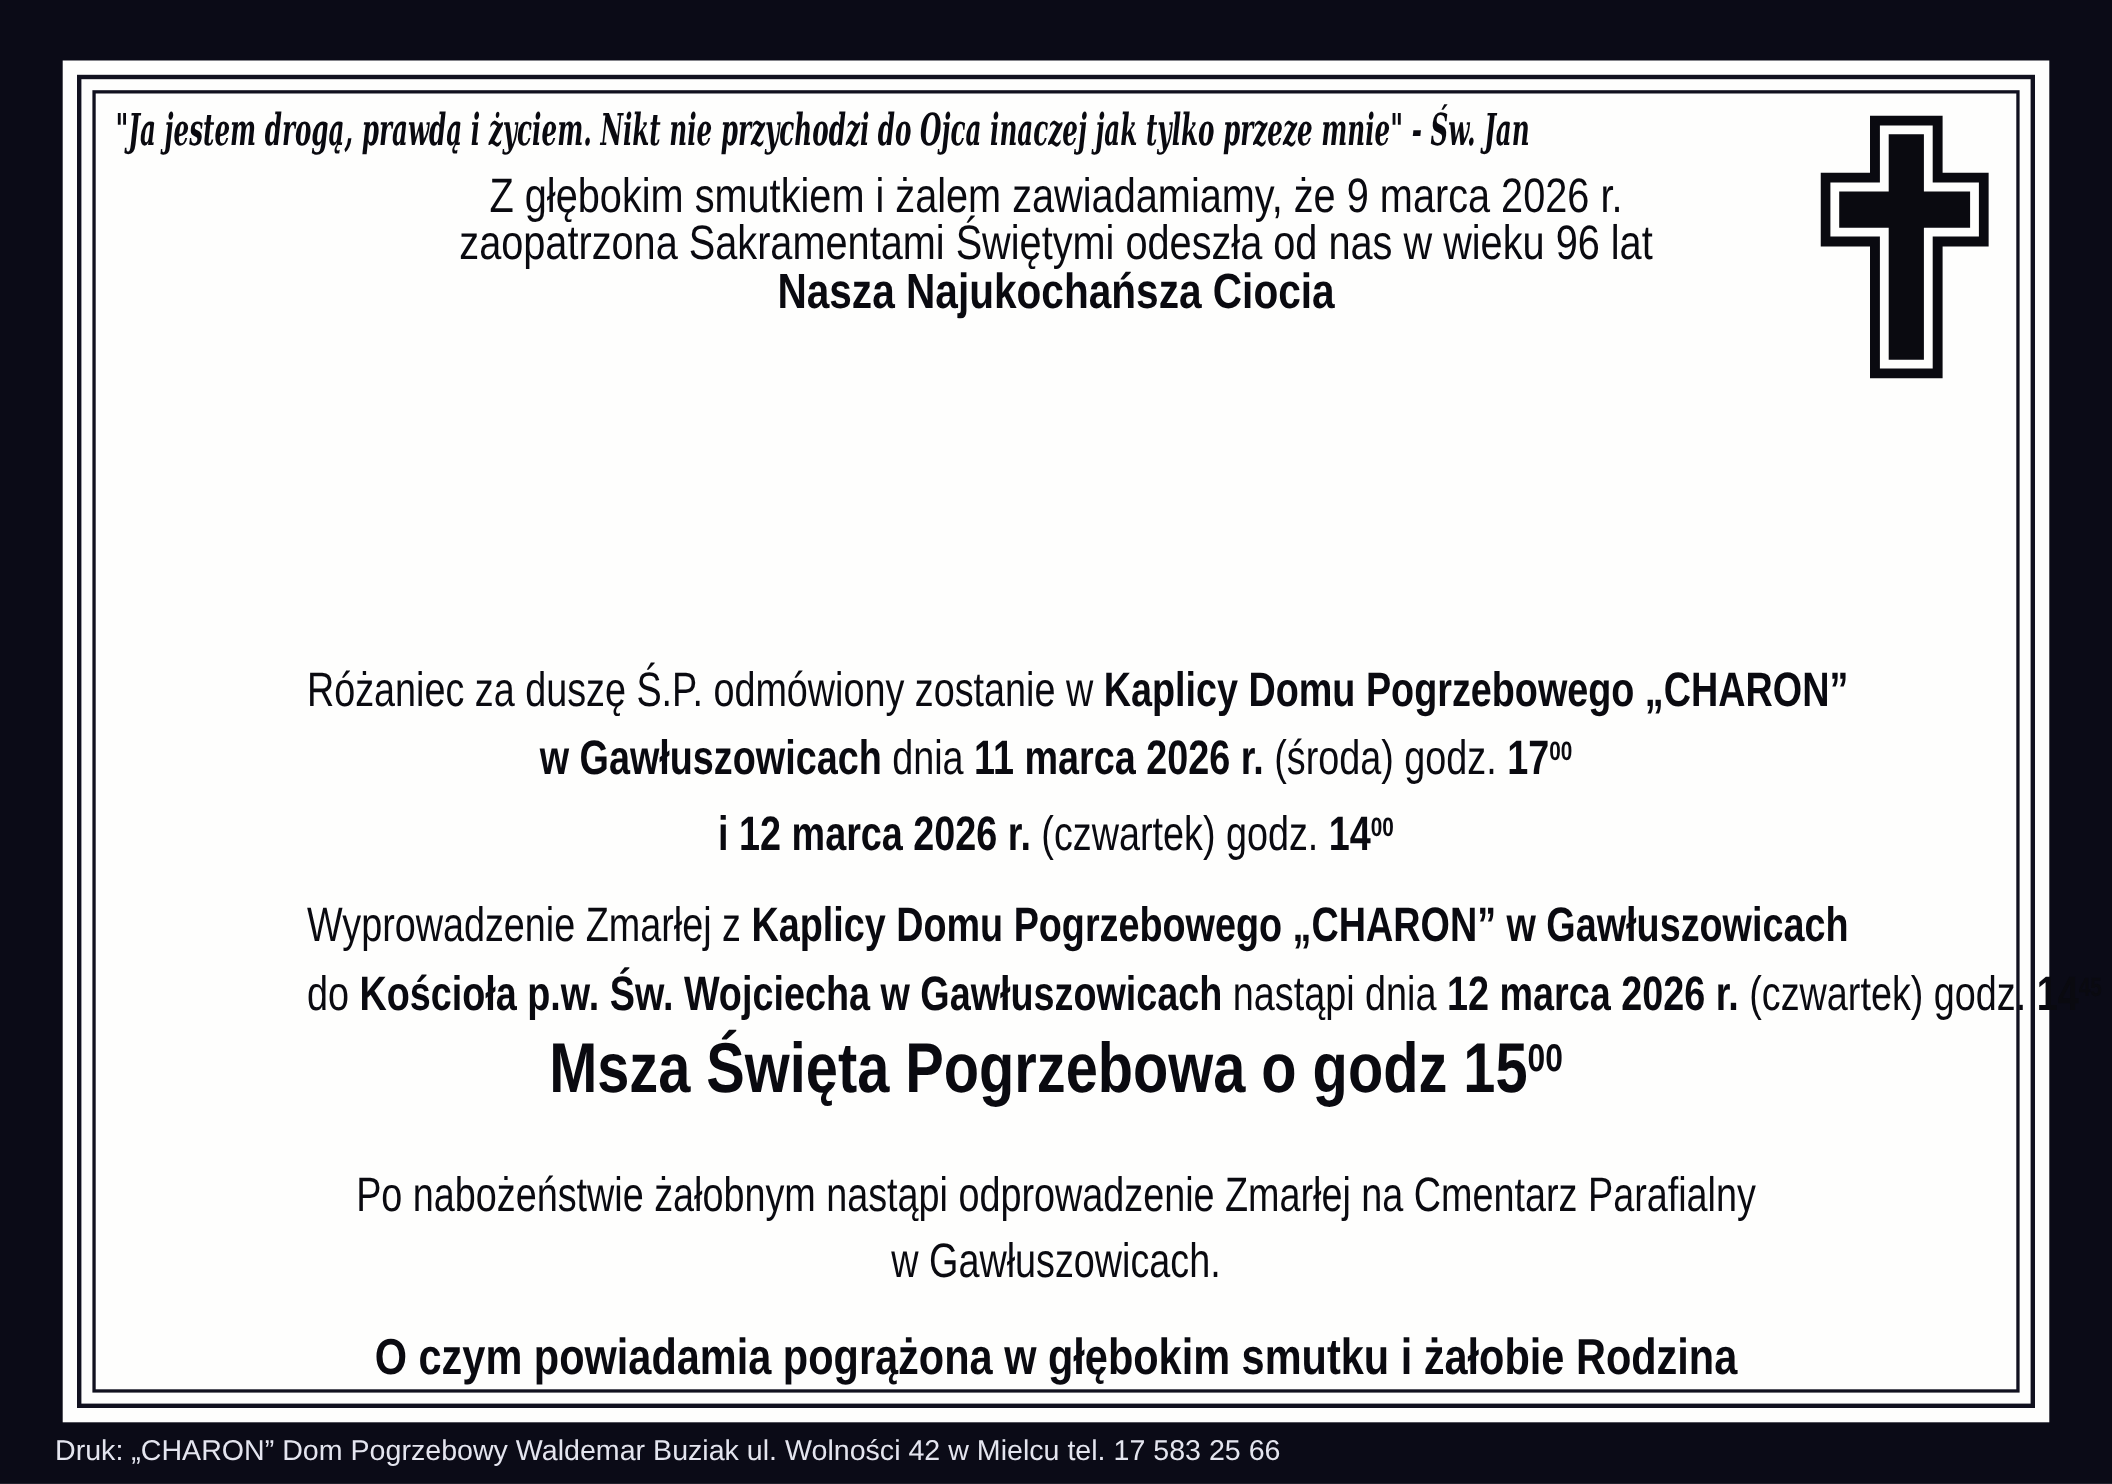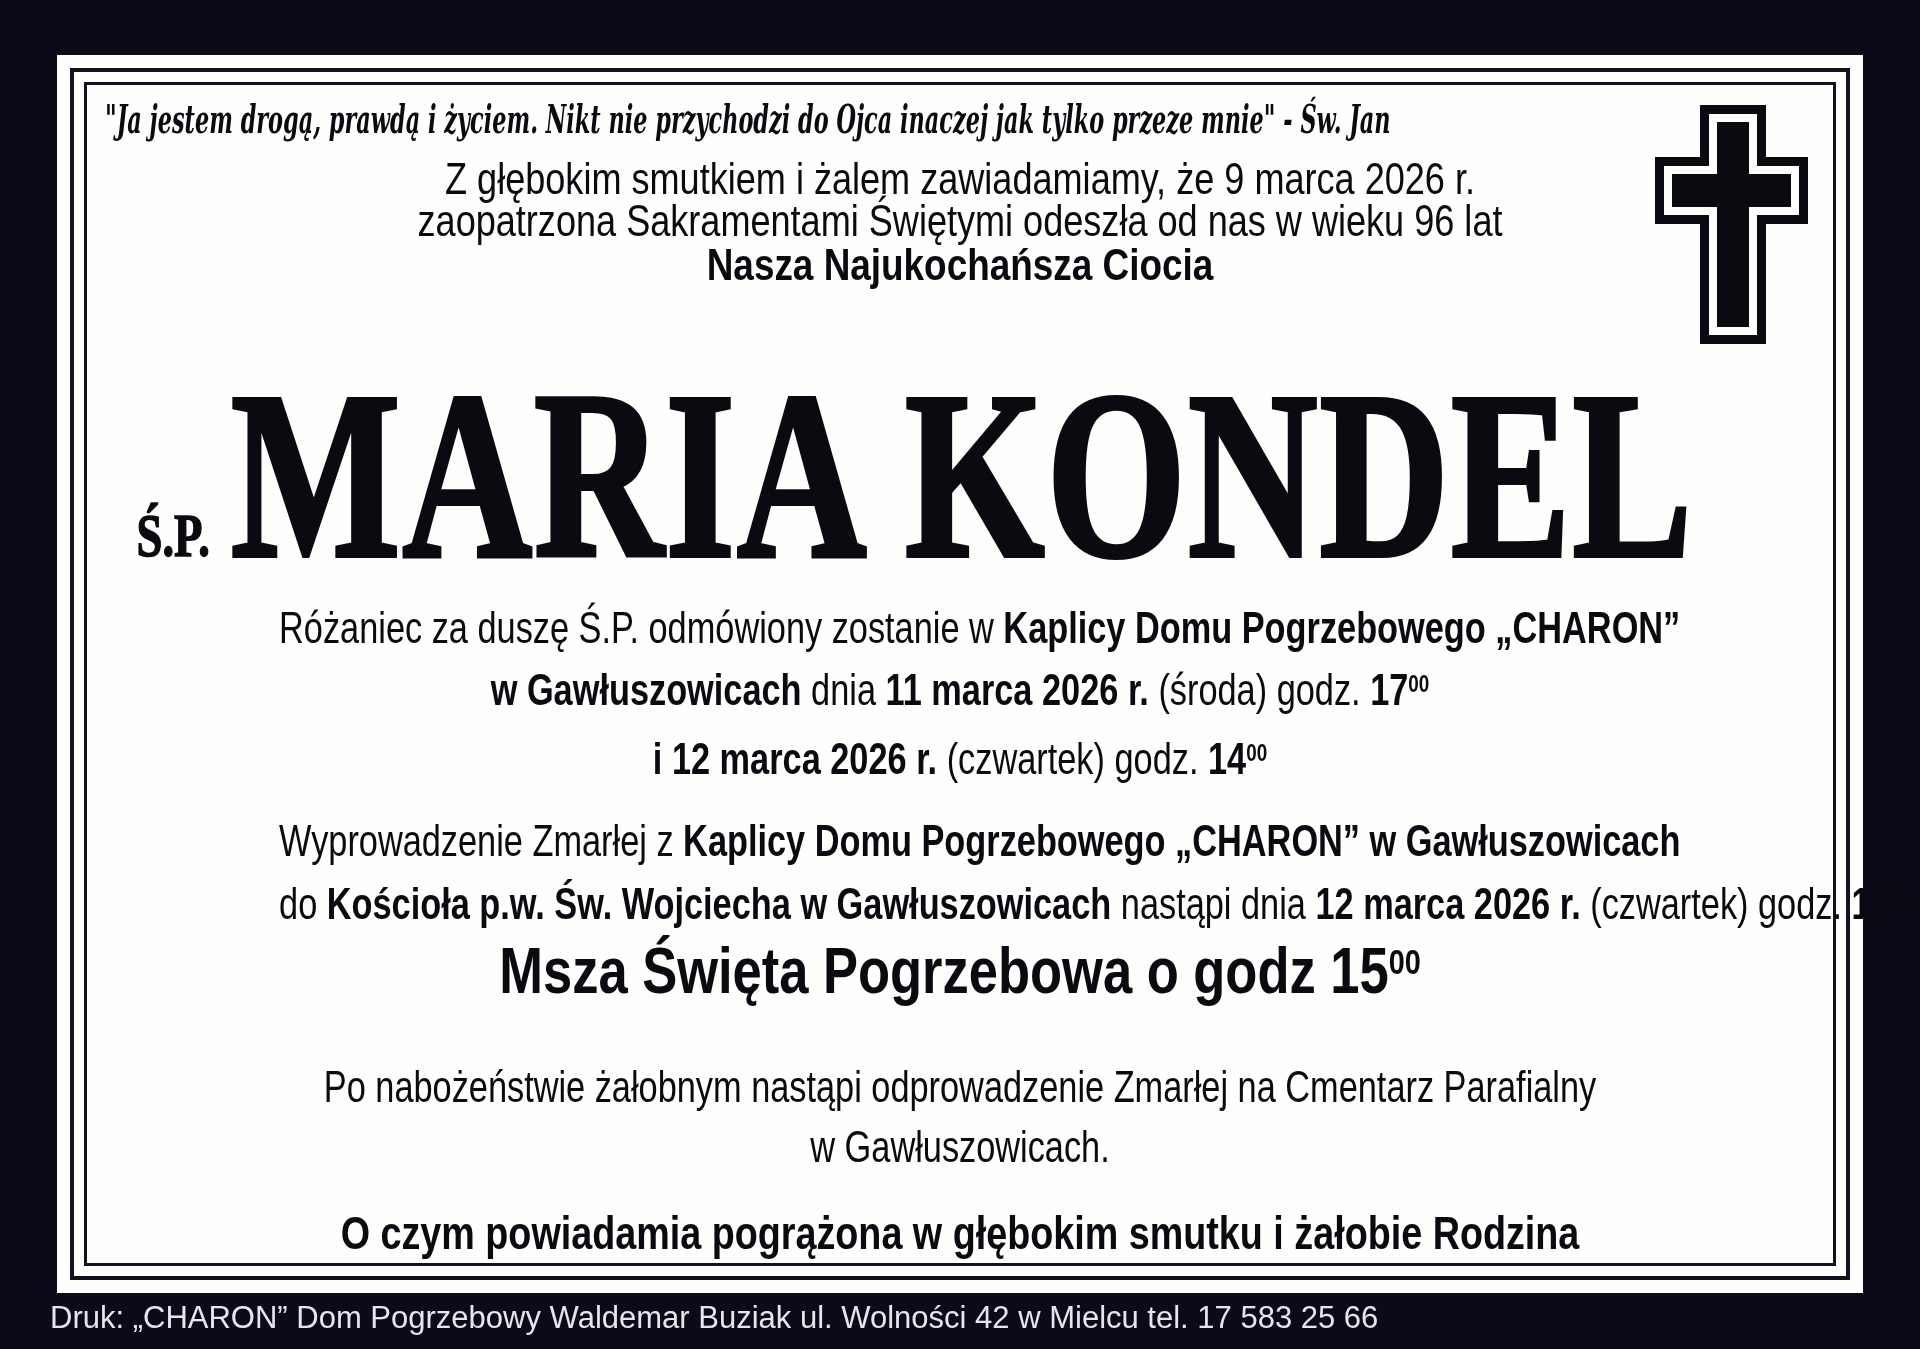--- a/index.html
+++ b/index.html
@@ -61,21 +61,21 @@
   .mass       { top:850px; font-size:64px; line-height:72px; font-weight:bold; }
   .burial     { top:972px; font-size:44px; line-height:60px; }
   .closing    { top:1122px; font-size:46px; line-height:52px; font-weight:bold; }
   .b { font-weight:bold; }
   .sup { font-size:55%; position:relative; top:-0.55em; }
   
   .cross { position:absolute; left:1568px; top:20px; }
   
   .footer {
     position:absolute; left:50px; top:1301px;
-    font-size:31px; line-height:34px; color:#e4e5ef; white-space:nowrap;
+    font-size:26px; line-height:34px; color:#e4e5ef; white-space:nowrap;
   }
 </style>
 </head>
 <body>
 
 <div class="card">
   <div class="frame-mid">
     <div class="frame-inner">
 
       <div class="quote">"Ja jestem drogą, prawdą i życiem. Nikt nie przychodzi do Ojca inaczej jak tylko przeze mnie" - Św. Jan</div>
@@ -83,26 +83,20 @@
       <svg class="cross" width="153" height="239" viewBox="0 0 153 239" xmlns="http://www.w3.org/2000/svg">
         <path d="M45 0 H111 V52 H153 V119 H111 V239 H45 V119 H0 V52 H45 Z" fill="#0a0a10"></path>
         <path d="M54 9 H102 V61 H144 V110 H102 V230 H54 V110 H9 V61 H54 Z" fill="#fefefd"></path>
         <path d="M62 17 H94 V69 H136 V102 H94 V222 H62 V102 H17 V69 H62 Z" fill="#0a0a10"></path>
       </svg>
 
       <div class="line cond intro1">Z głębokim smutkiem i żalem zawiadamiamy, że 9 marca 2026 r.</div>
       <div class="line cond intro2">zaopatrzona Sakramentami Świętymi odeszła od nas w wieku 96 lat</div>
       <div class="line cond intro3">Nasza Najukochańsza Ciocia</div>
 
-      <div class="name-row">
-        <div class="name-inner">
-          <span class="sp-prefix">Ś.P.</span>
-          <span class="big-name">MARIA KONDEL</span>
-        </div>
-      </div>
 
       <div class="line cond2 rosary">
         <span>Różaniec za duszę Ś.P. odmówiony zostanie w </span><span class="b">Kaplicy Domu Pogrzebowego „CHARON”</span><br>
         <span class="b">w Gawłuszowicach</span><span> dnia </span><span class="b">11 marca 2026 r.</span><span> (środa) godz. </span><span class="b">17</span><span class="b sup">00</span><br>
         <span class="b">i 12 marca 2026 r.</span><span> (czwartek) godz. </span><span class="b">14</span><span class="b sup">00</span>
       </div>
 
       <div class="line cond2 procession">
         <span>Wyprowadzenie Zmarłej z </span><span class="b">Kaplicy Domu Pogrzebowego „CHARON” w Gawłuszowicach</span><br>
         <span>do </span><span class="b">Kościoła p.w. Św. Wojciecha w Gawłuszowicach</span><span> nastąpi dnia </span><span class="b">12 marca 2026 r.</span><span> (czwartek) godz. </span><span class="b">14</span><span class="b sup">45</span>

